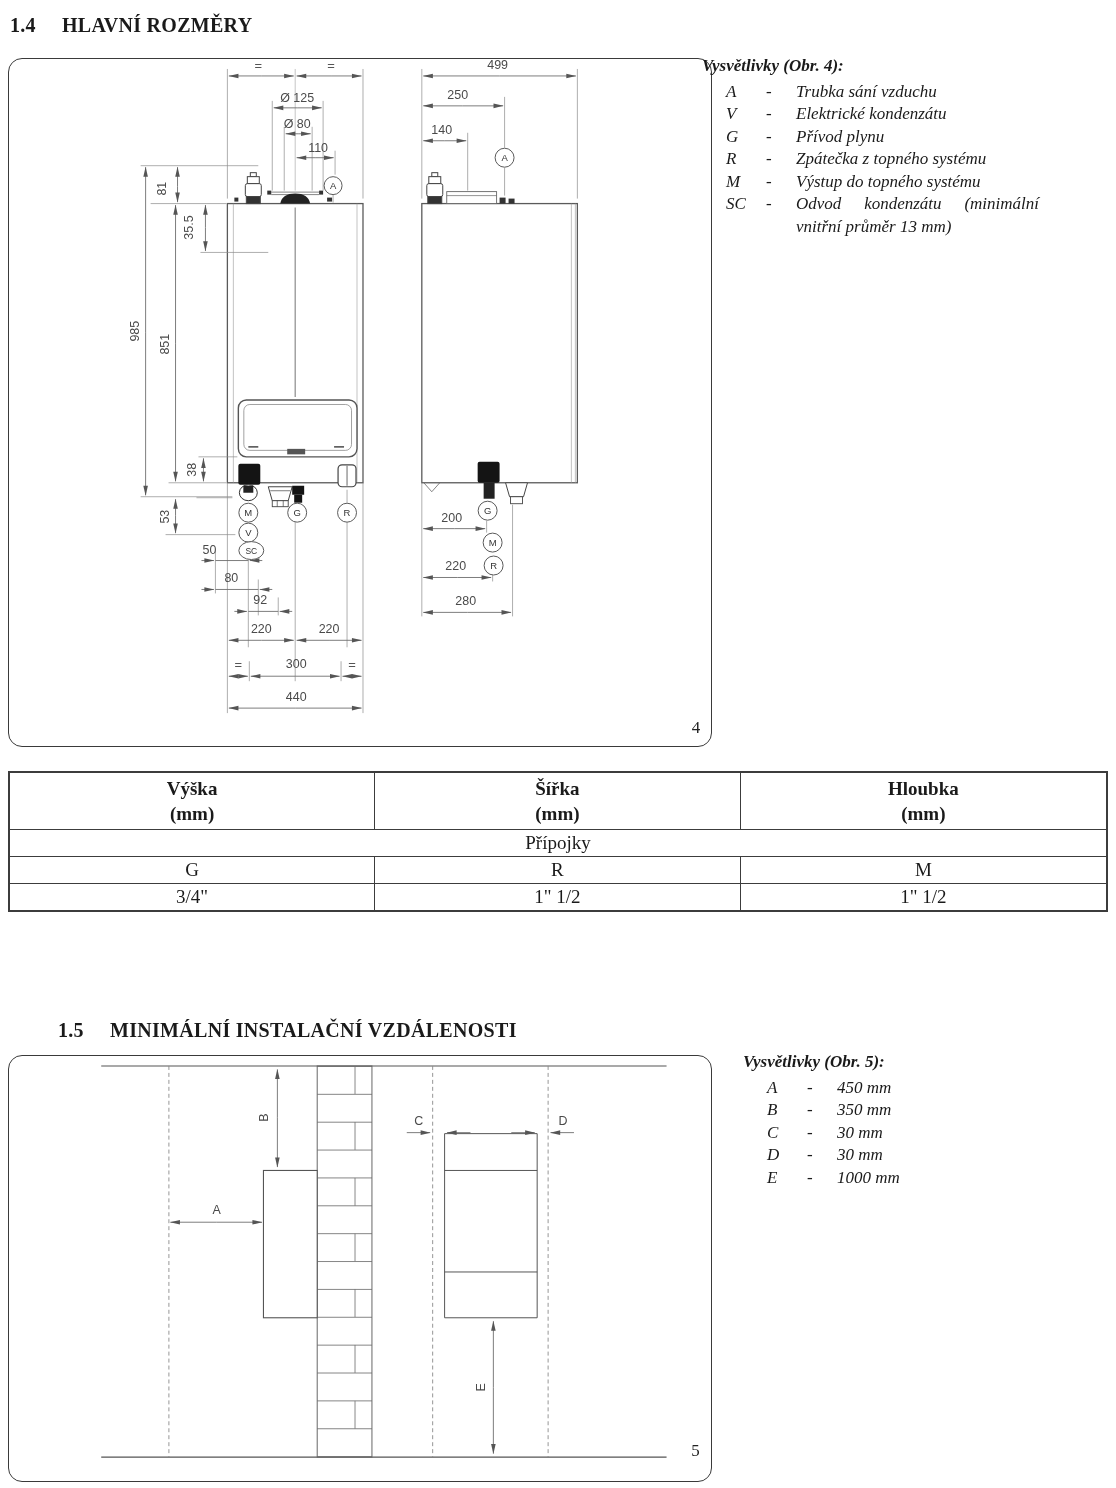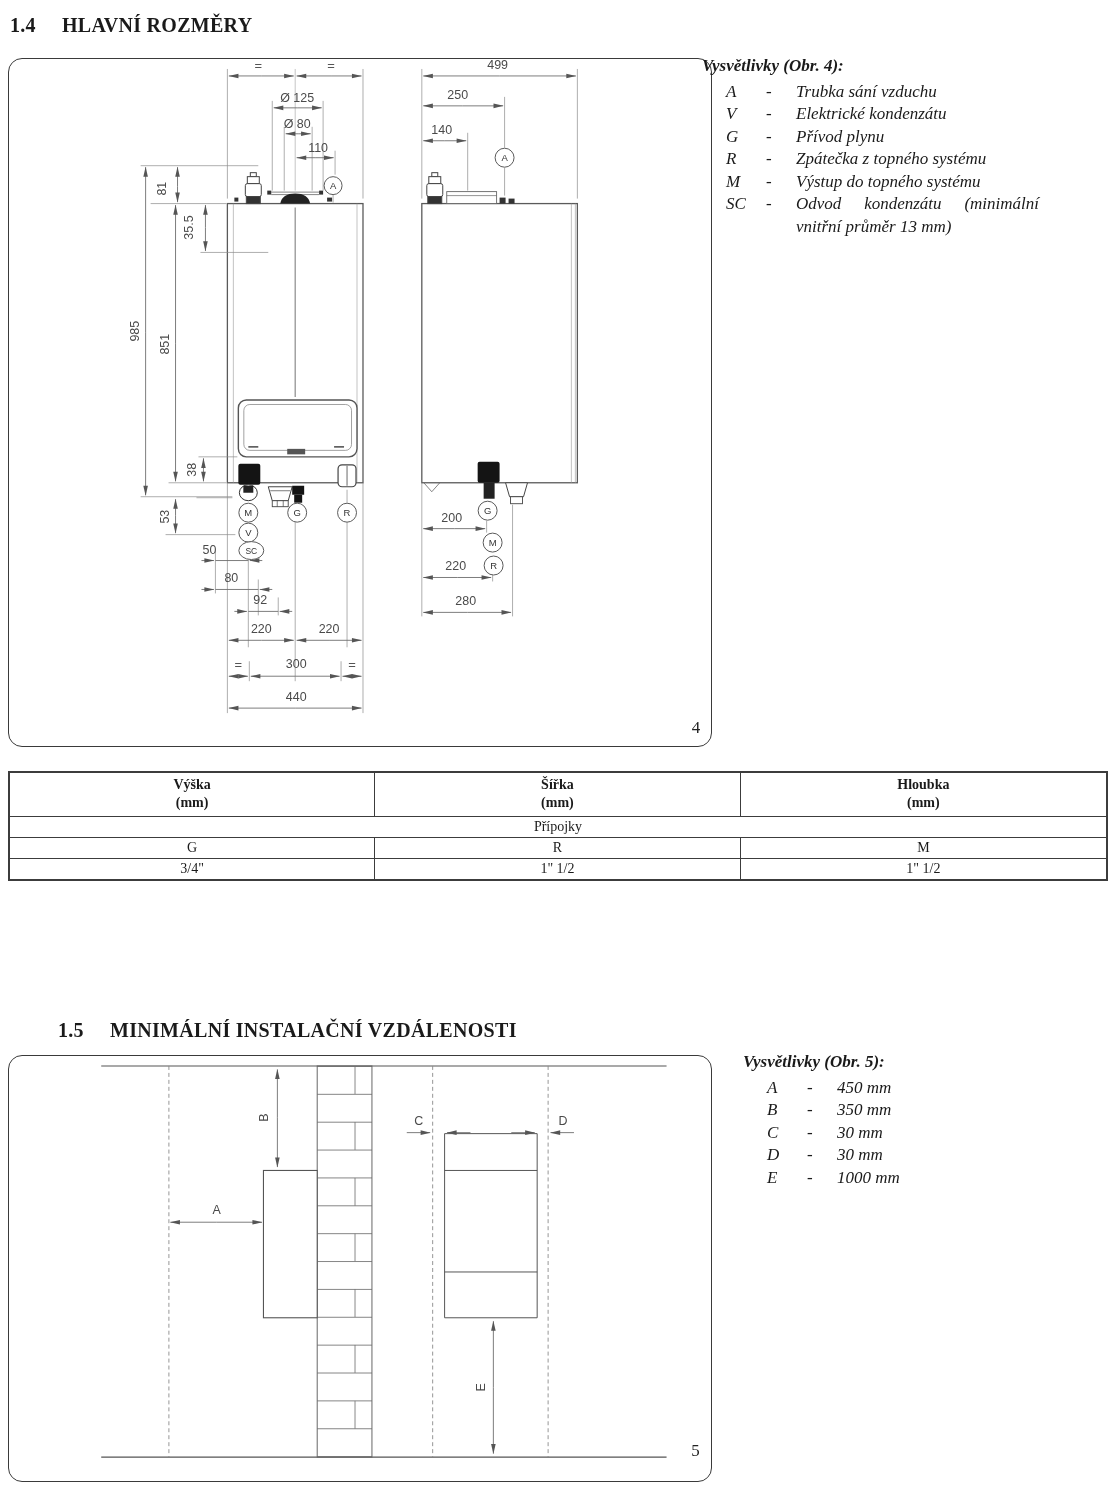--- a/index.html
+++ b/index.html
@@ -23,21 +23,21 @@
   svg text.space-l{font-size:13px;fill:#555;}
 
   .legend{position:absolute;font-style:italic;font-size:17px;line-height:22.5px;width:362px;}
   #legend-4{left:702px;top:55px;}
   #legend-5{left:743px;top:1051px;}
   .legend .legend-title{font-weight:600;margin-bottom:3px;}
   .legend-item{display:grid;grid-template-columns:40px 30px 243px;padding-left:24px;}
   .legend-item .lt{text-align:justify;}
 
   #dims-table{position:absolute;left:8px;top:771px;width:1100px;border-collapse:collapse;
-      font-size:14px;text-align:center;border:2px solid #3c3c3c;table-layout:fixed;}
+      font-size:19px;text-align:center;border:2px solid #3c3c3c;table-layout:fixed;}
   #dims-table th,#dims-table td{border:1px solid #3c3c3c;padding:2px 4px;}
   #dims-table th{font-weight:bold;white-space:pre-line;line-height:1.32;padding:3px 4px;}
 </style>
 </head>
 <body>
 
 <div class="heading" id="heading-14">
   <span class="num">1.4</span>
   <span class="ttl">HLAVNÍ ROZMĚRY</span>
 </div>

